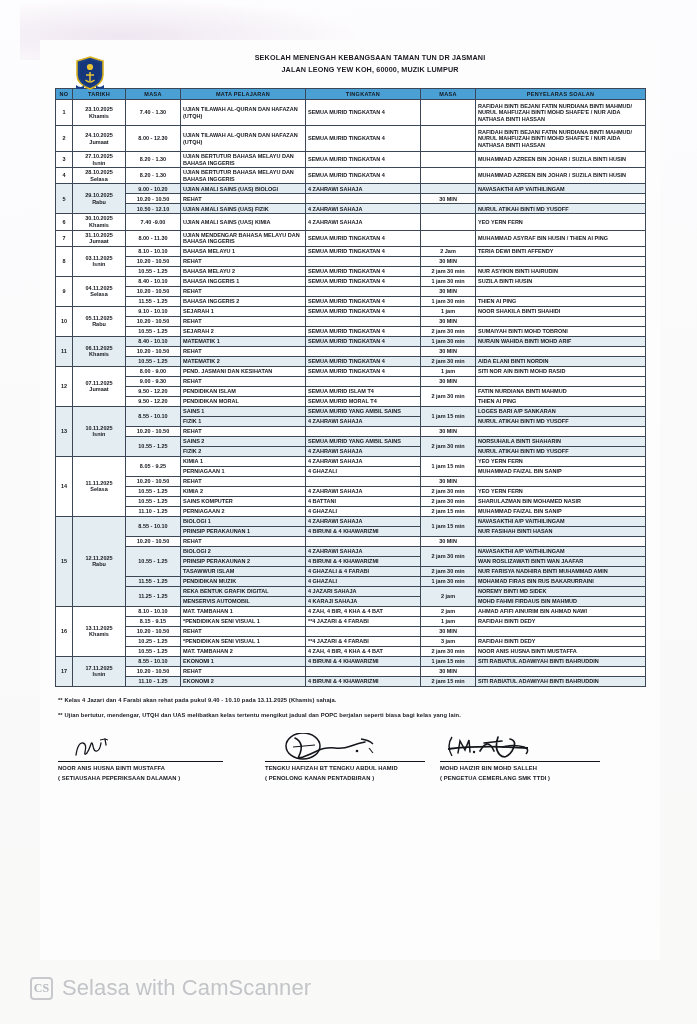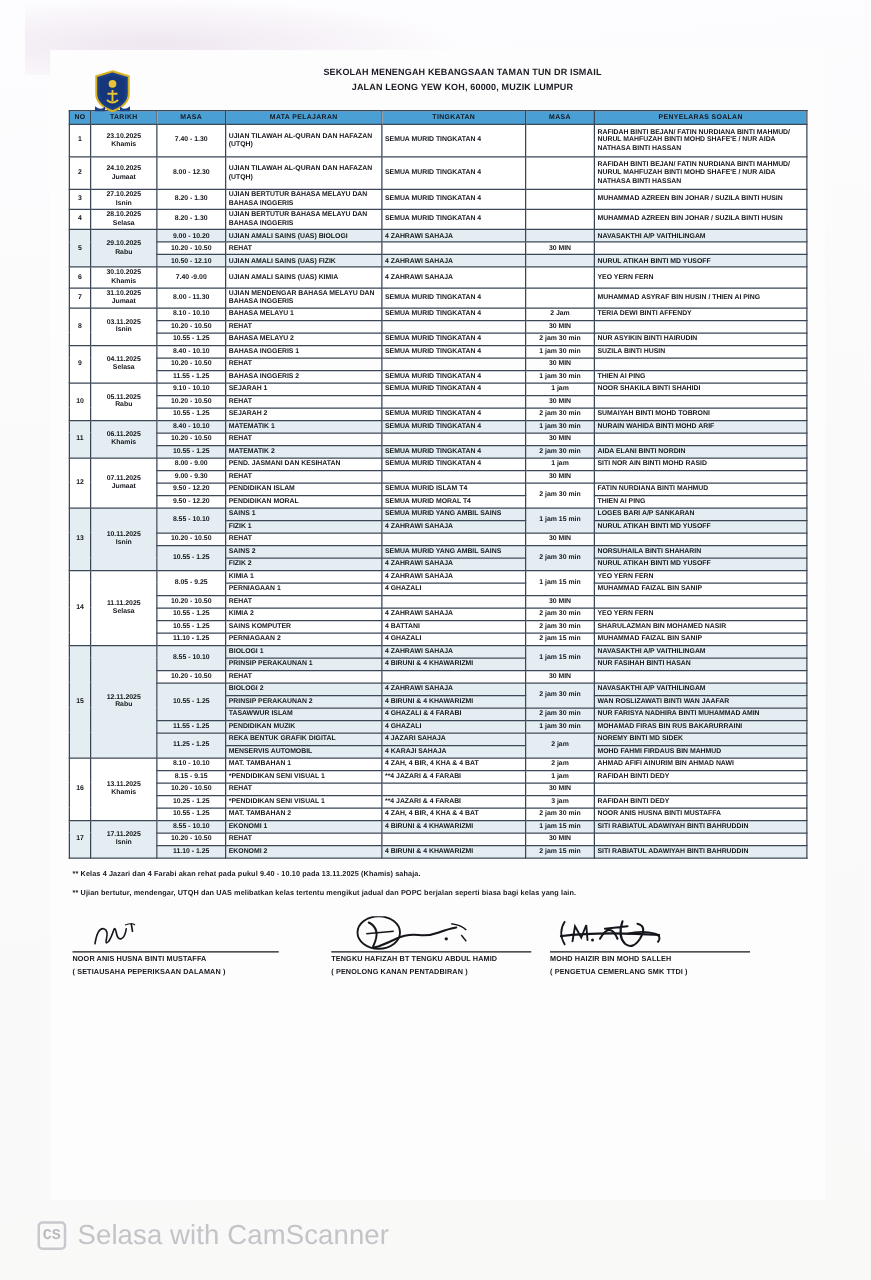--- a/index.html
+++ b/index.html
@@ -116,21 +116,21 @@
   
   #watermark {
     position: absolute; left: 30px; top: 975px;
     display: flex; align-items: center; gap: 9px;
   }
   .cs-badge {
     width: 23px; height: 23px;
     border: 2.2px solid #c8c9cd; border-radius: 4px;
     color: #b9babf; font-size: 12px; font-weight: bold;
     display: flex; align-items: center; justify-content: center;
-    font-family: Liberation Mono, monospace;
+    font-family: Liberation Serif, serif;
   }
   .cs-text {
     font-size: 22px; color: #c3c4c8; letter-spacing: .1px;
   }
 </style>
 </head>
 <body>
 
 <div id="page">
   <div id="scan-noise"></div>
@@ -143,21 +143,21 @@
           <path d="M15 1 L28 5 L28 19 Q28 28 15 33 Q2 28 2 19 L2 5 Z" fill="#1a3f86" stroke="#d8b221" stroke-width="1.6"></path>
           <path d="M15 4 L25 7 L25 19 Q25 26 15 30 Q5 26 5 19 L5 7 Z" fill="#15367a"></path>
           <circle cx="15" cy="11" r="3.1" fill="#e8c435"></circle>
           <path d="M15 16 L15 25 M11 19 L19 19" stroke="#e8c435" stroke-width="1.5"></path>
           <path d="M10.5 24 Q15 28 19.5 24" stroke="#e8c435" stroke-width="1.4" fill="none"></path>
           <path d="M1 29 Q6 33 9 29 L9 33 L1 33 Z" fill="#1a3f86"></path>
           <path d="M29 29 Q24 33 21 29 L21 33 L29 33 Z" fill="#1a3f86"></path>
         </svg>
       </div>
       <div class="title-block">
-        <div class="title-line">SEKOLAH MENENGAH KEBANGSAAN TAMAN TUN DR ISMAIL</div>
+        <div class="title-line">SEKOLAH MENENGAH KEBANGSAAN TAMAN TUN DR JASMANI</div>
         <div class="title-line">JALAN LEONG YEW KOH, 60000, MUZIK LUMPUR</div>
       </div>
     </div>
 
     <table class="sched">
       <colgroup>
         <col class="c-no">
           <col class="c-tar">
           <col class="c-masa1">
           <col class="c-mata">

